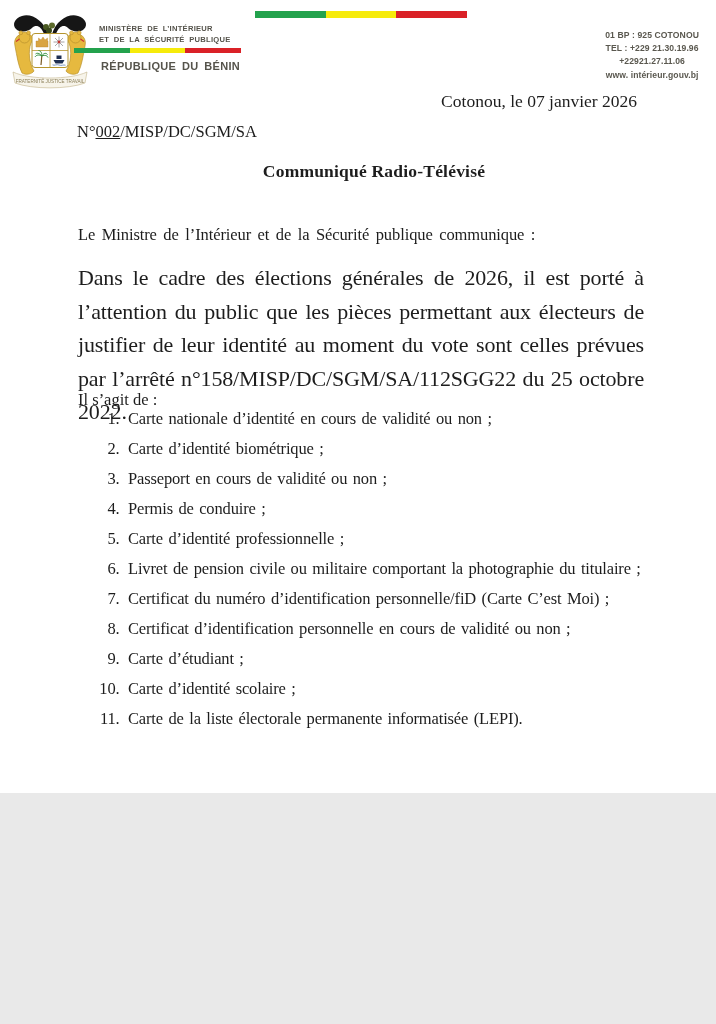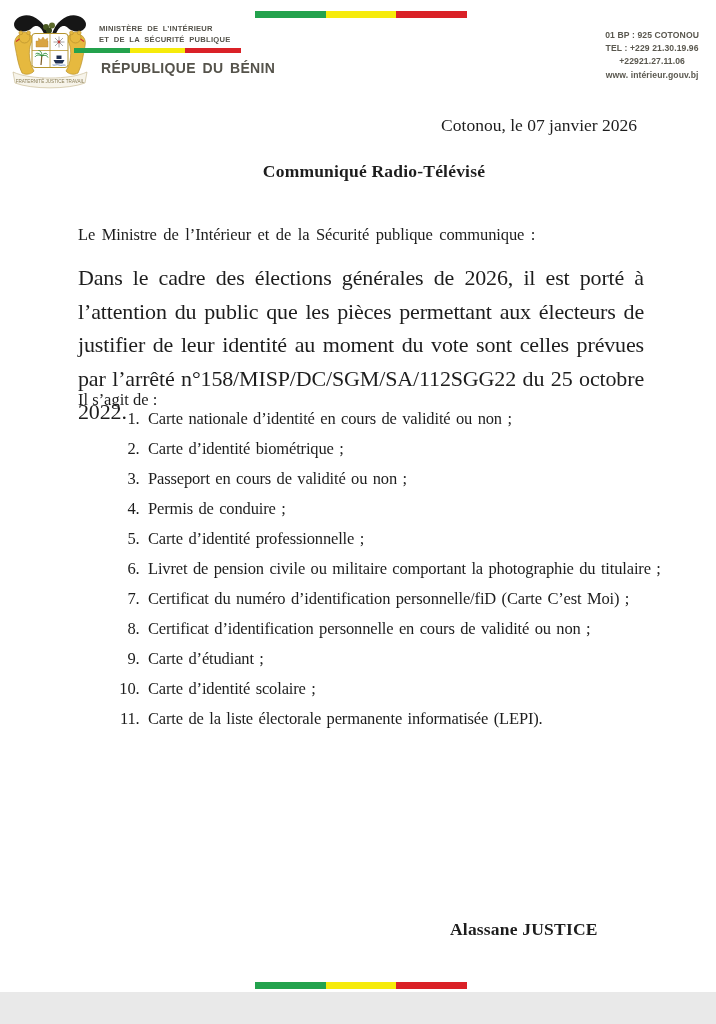--- a/index.html
+++ b/index.html
@@ -1,70 +1,70 @@
 <!DOCTYPE html>
 <html lang="fr"><head>
 <meta charset="utf-8">
 <style>
   html,body{margin:0;padding:0;background:#e9e9e9;}
   .page{
     position:relative;
-    width:716px;height:992px;
+    width:716px;height:793px;
     margin:0 auto;
     background:#ffffff;
     font-family:"Liberation Serif", serif;
     color:#1d1d1d;
     overflow:hidden;
   }
   
   .coat{position:absolute;left:8px;top:11px;width:84px;height:82px;}
   .ministry{
     position:absolute;left:99px;top:23px;width:160px;
     font-family:"Liberation Sans", sans-serif;
     font-size:7.6px;font-weight:700;letter-spacing:.25px;word-spacing:2.2px;
     color:#55534b;line-height:11px;white-space:nowrap;
   }
   .mini-bar{position:absolute;left:74px;top:48px;width:167px;height:5px;display:flex;}
   .republic{
     position:absolute;left:101px;top:60px;
     font-family:"Liberation Sans", sans-serif;
-    font-size:14px;font-weight:700;letter-spacing:.3px;word-spacing:2.5px;
+    font-size:11px;font-weight:700;letter-spacing:.3px;word-spacing:2.5px;
     color:#55534b;white-space:nowrap;
   }
   .flag-bar{display:flex;}
   .flag-bar span{display:block;height:100%;flex:1;}
   .seg-green{background:#23A24D;}
   .seg-yellow{background:#F6EB0B;}
   .seg-red{background:#DA2127;}
   .top-bar{position:absolute;left:255px;top:11px;width:212px;height:7px;}
   .footer-bar{position:absolute;left:255px;top:982px;width:212px;height:7px;}
   .contact{
     position:absolute;right:17px;top:29px;
     font-family:"Liberation Sans", sans-serif;
     font-size:8.6px;font-weight:600;color:#5a584f;
     text-align:center;line-height:13.2px;letter-spacing:.1px;
   }
   
-  .dateline{position:absolute;top:91px;right:79px;font-size:17.5px;margin-top:24px;}
+  .dateline{position:absolute;top:91px;right:79px;font-size:17.5px;}
   .reference{position:absolute;top:122px;left:77px;font-size:16.5px;}
   .reference .num{text-decoration:underline;}
   .doc-title{position:absolute;top:161px;left:0;width:100%;text-align:center;
     font-size:17.5px;font-weight:700;letter-spacing:.2px;padding-left:16px;}
   .intro{position:absolute;top:208px;left:78px;width:566px;
     font-size:16.5px;word-spacing:2.5px;letter-spacing:-.1px;}
   .para1{position:absolute;top:239px;left:78px;width:566px;
     font-size:22px;line-height:33.5px;text-align:justify;letter-spacing:-.15px;word-spacing:1px;}
   .list-intro{position:absolute;top:373px;left:78px;font-size:16.5px;}
   ol.pieces{
     position:absolute;top:405px;left:78px;width:566px;margin:0;
     padding-left:47px;font-size:16.5px;letter-spacing:-.15px;
   }
   ol.pieces li{
     line-height:28px;margin-bottom:2px;text-align:justify;
-    padding-left:3px;word-spacing:1.5px;margin-left:20px;
+    padding-left:3px;word-spacing:1.5px;
   }
   .closing{position:absolute;top:780px;left:78px;width:566px;
     font-size:16.5px;line-height:34px;text-align:justify;letter-spacing:-.15px;word-spacing:1px;}
   .signature{position:absolute;top:919px;left:450px;width:150px;
     font-size:17.5px;font-weight:700;letter-spacing:.2px;white-space:nowrap;}
 </style>
 </head>
 <body>
 
 <div class="page">
@@ -148,20 +148,21 @@
 
   <div class="contact">
     <div>01 BP : 925 COTONOU</div>
     <div>TEL : +229 21.30.19.96</div>
     <div>+22921.27.11.06</div>
     <div>www. intérieur.gouv.bj</div>
   </div>
 
   <div class="dateline">Cotonou, le 07 janvier 2026</div>
 
+  <div class="reference"><span>N°</span><span class="num">002</span><span>/MISP/DC/SGM/SA</span></div>
 
   <div class="doc-title">Communiqué Radio-Télévisé</div>
 
   <p class="intro">Le Ministre de l’Intérieur et de la Sécurité publique communique :</p>
 
   <p class="para1">Dans le cadre des élections générales de 2026, il est porté à l’attention du public que les pièces permettant aux électeurs de justifier de leur identité au moment du vote sont celles prévues par l’arrêté n°158/MISP/DC/SGM/SA/112SGG22 du 25 octobre 2022.</p>
 
   <p class="list-intro">Il s’agit de :</p>
 
   <ol class="pieces">

